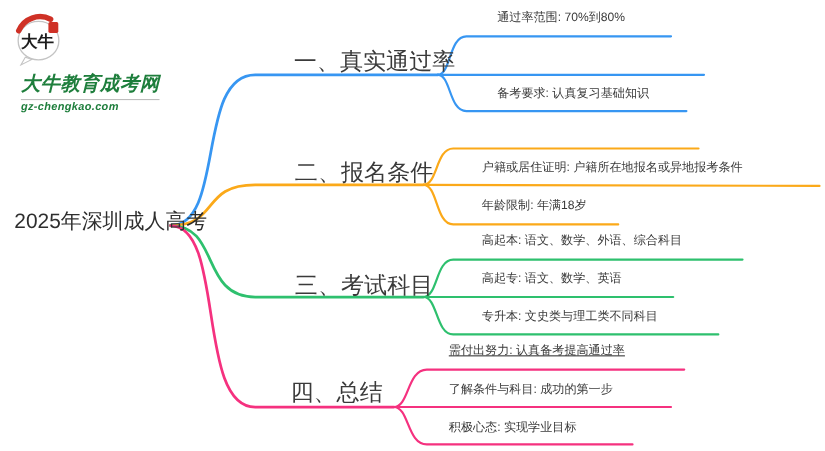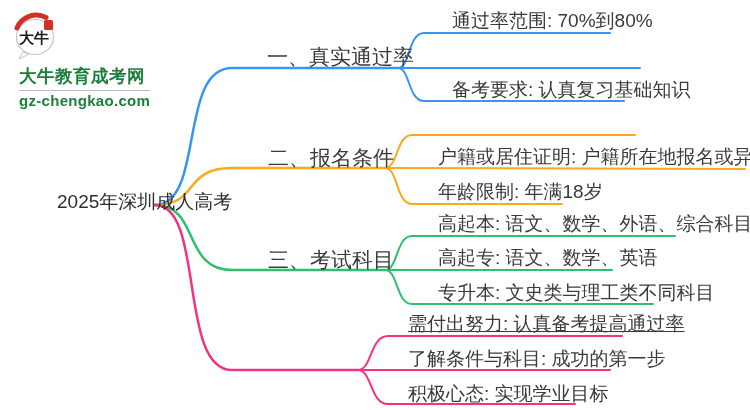--- a/index.html
+++ b/index.html
@@ -15,29 +15,29 @@
   svg.lines path { fill: none; stroke-linecap: round; }
   .txt {
     position: absolute;
     color: #3a3a3a;
     white-space: nowrap;
     font-weight: 500;
     line-height: 1.15;
   }
   .root-label { font-size: 19px; color: #2e2e2e; }
   .branch-label { font-size: 21px; }
-  .item-label { font-size: 19px; }
+  .item-label { font-size: 11px; }
 
   
   .logo { position: absolute; left: 13px; top: 12px; display: flex; align-items: flex-start; flex-direction: column; }
   .logo-badge { width: 46px; height: 48px; position: relative; }
-  .logo-text { margin-left: 6px; padding-top: 4px; }
+  .logo-text { margin-left: 6px; padding-top: 4px; font-style: italic; }
   .site-name { font-size: 17.5px; font-weight: 700; letter-spacing: 0.5px; }
   .site-url-wrap { border-top: 1px solid #bdbdbd; margin-top: 2px; padding-top: 1px; }
-  .site-url { font-size: 15px; font-weight: 700; letter-spacing: 0.3px; }
+  .site-url { font-size: 10px; font-weight: 700; letter-spacing: 0.3px; }
 </style>
 </head>
 <body>
 
 <div class="stage">
 
   <svg class="lines" viewBox="0 0 750 410">
 
     <path stroke-width="2.5" d="M155,205 C205,205 178,68 232,68 L398,68" stroke="#3796f2"></path>
     <path stroke-width="2" d="M398,68 C410,68 408,33 424,33 L610,33" stroke="#3796f2"></path>
@@ -71,32 +71,33 @@
       </svg>
     </div>
     <div class="logo-text">
       <div class="site-name" style="color:#1e7e3c;">大牛教育成考网</div>
       <div class="site-url-wrap">
         <div class="site-url" style="color:#1e7e3c;">gz-chengkao.com</div>
       </div>
     </div>
   </div>
 
-  <div class="txt root-label" style="left:13px; top:191px;margin-left:44px;">2025年深圳成人高考</div>
+  <div class="txt root-label" style="left:13px; top:191px;">2025年深圳成人高考</div>
 
   <div class="txt branch-label" style="left:267px; top:45px;">一、真实通过率</div>
   <div class="txt item-label" style="left:452px; top:10px;">通过率范围: 70%到80%</div>
   <div class="txt item-label" style="left:452px; top:79px;">备考要求: 认真复习基础知识</div>
 
   <div class="txt branch-label" style="left:268px; top:146px;">二、报名条件</div>
   <div class="txt item-label" style="left:438px; top:146px;">户籍或居住证明: 户籍所在地报名或异地报考条件</div>
   <div class="txt item-label" style="left:438px; top:181px;">年龄限制: 年满18岁</div>
 
   <div class="txt branch-label" style="left:268px; top:248px;">三、考试科目</div>
   <div class="txt item-label" style="left:438px; top:213px;">高起本: 语文、数学、外语、综合科目</div>
   <div class="txt item-label" style="left:438px; top:247px;">高起专: 语文、数学、英语</div>
   <div class="txt item-label" style="left:438px; top:282px;">专升本: 文史类与理工类不同科目</div>
 
+  <div class="txt branch-label" style="left:264px; top:346px;">四、总结</div>
   <div class="txt item-label" style="left:408px; top:313px;text-decoration:underline;">需付出努力: 认真备考提高通过率</div>
   <div class="txt item-label" style="left:408px; top:348px;">了解条件与科目: 成功的第一步</div>
   <div class="txt item-label" style="left:408px; top:383px;">积极心态: 实现学业目标</div>
 
 </div>
 
 </body></html>

